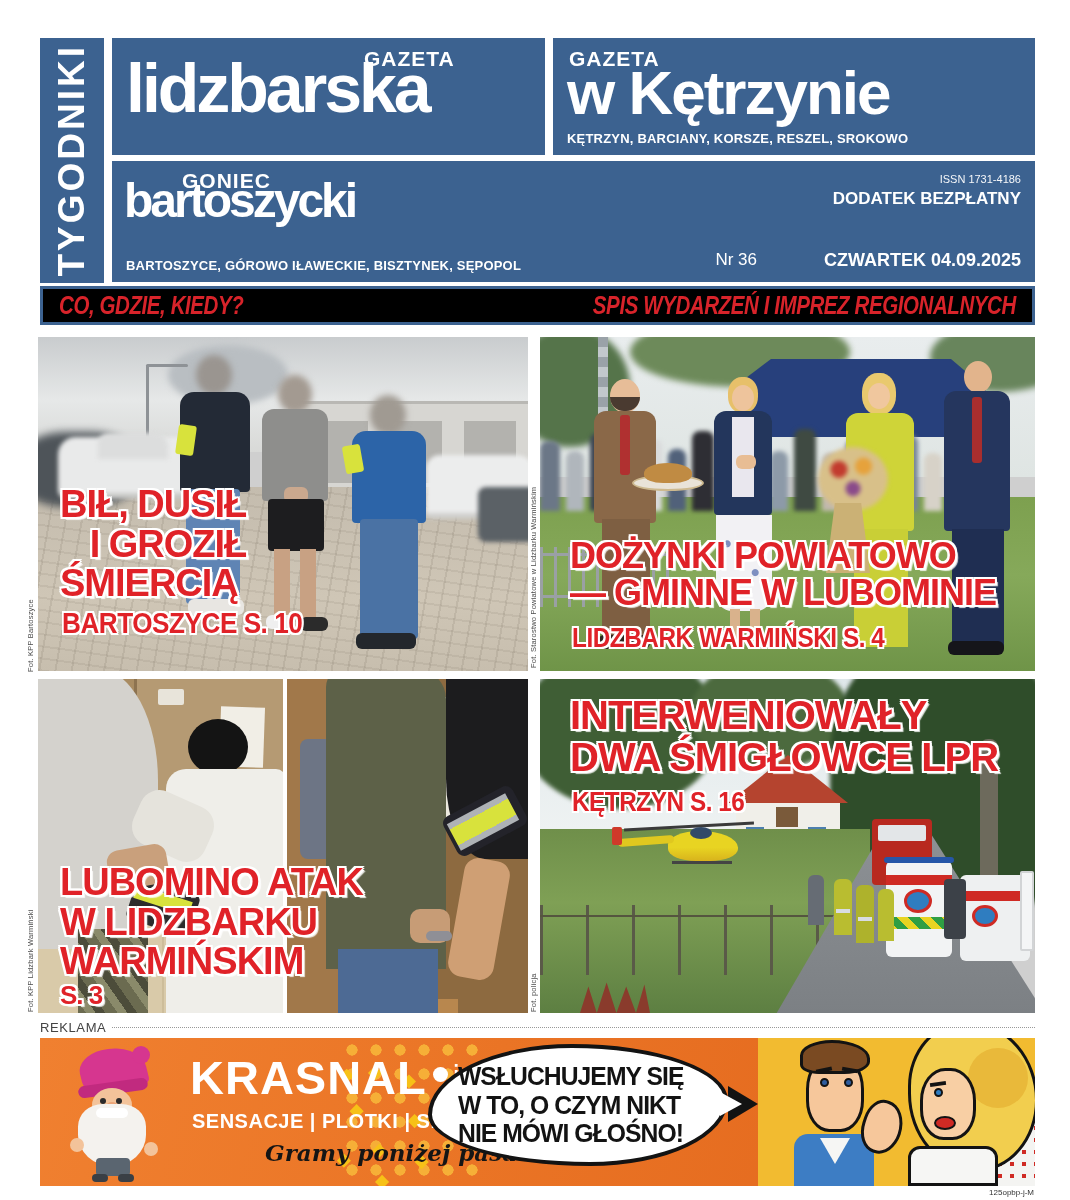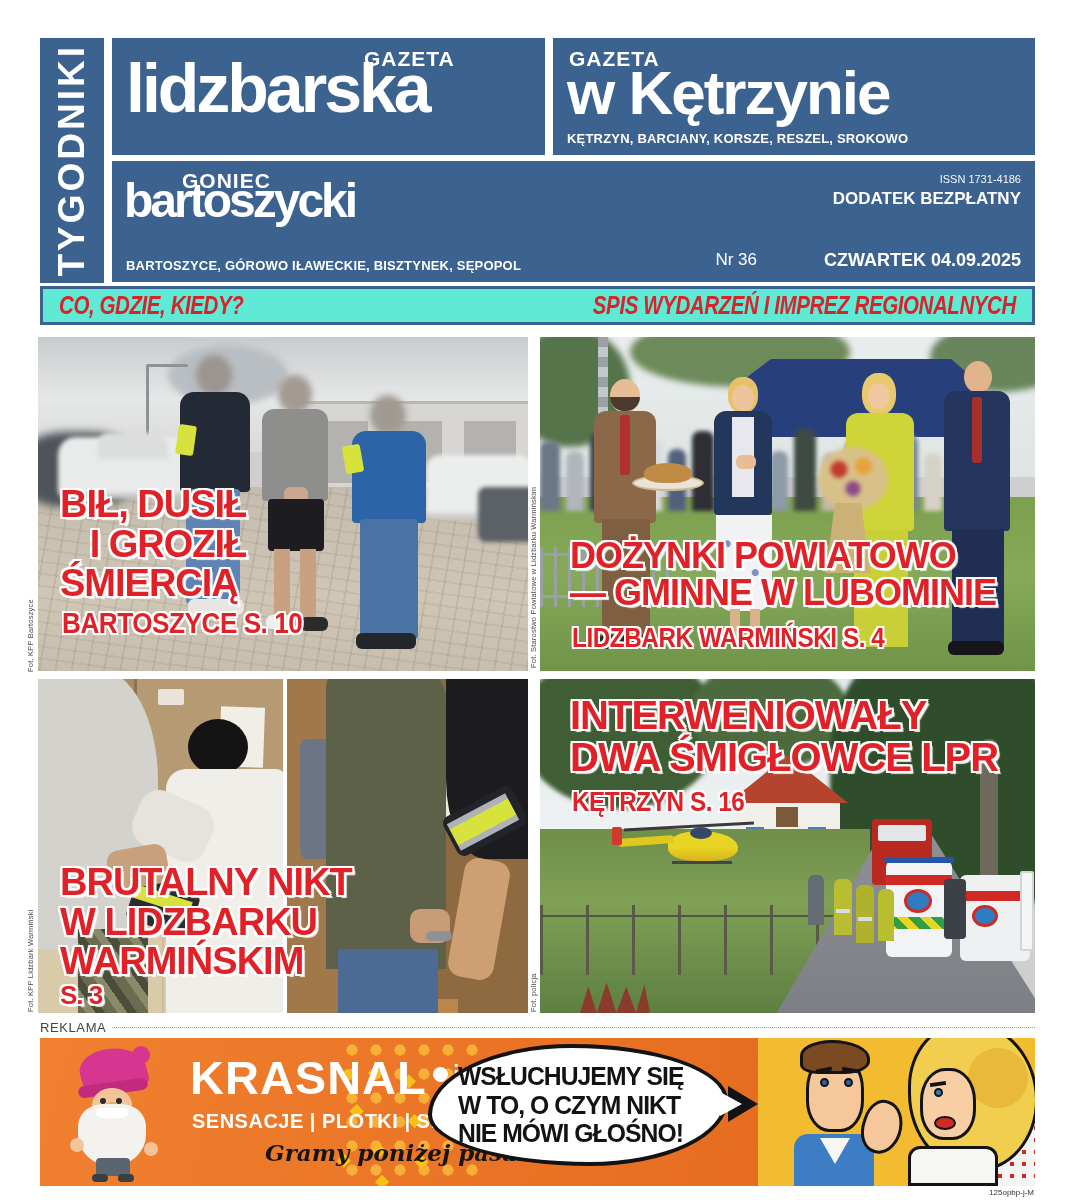--- a/index.html
+++ b/index.html
@@ -22,21 +22,21 @@
     font-size:37px;font-weight:800;letter-spacing:3px;color:#fff;}
   .kicker{position:absolute;font-weight:700;font-size:21px;letter-spacing:1px;}
   .wordmark{position:absolute;font-weight:700;letter-spacing:-3px;line-height:1;}
   .coverage{position:absolute;left:14px;bottom:9px;font-size:13px;font-weight:700;letter-spacing:.2px;}
   .issn{position:absolute;right:14px;top:12px;font-size:11px;font-weight:400;opacity:.95;}
   .freenote{position:absolute;right:14px;top:28px;font-size:17px;font-weight:700;}
   .issue{position:absolute;right:278px;bottom:12px;font-size:17px;font-weight:400;}
   .mh-date{position:absolute;right:14px;bottom:11px;font-size:18px;font-weight:700;}
 
   
-  .banner{position:absolute;left:40px;top:286px;width:995px;height:39px;background:#5eead4;
+  .banner{position:absolute;left:40px;top:286px;width:995px;height:39px;background:#000000;
     border:3px solid var(--blue);display:flex;align-items:center;justify-content:space-between;padding:0 16px;}
   .banner span{color:var(--bannerred);font-weight:700;font-style:italic;font-size:25px;letter-spacing:-.5px;}
   .banner .b-left{transform:scaleX(.82);transform-origin:left center;}
   .banner .b-right{transform:scaleX(.82);transform-origin:right center;}
 
   
   .panel{position:absolute;overflow:hidden;background:#cfcfcf;}
   #p-tl{left:38px;top:337px;width:490px;height:334px;}
   #p-tr{left:540px;top:337px;width:495px;height:334px;}
   #p-bl{left:38px;top:679px;width:490px;height:334px;}
@@ -278,21 +278,21 @@
   <div class="el" style="left:288px;top:-10px;width:120px;height:300px;border-radius:18px 30px 0 0;background:#5d6148;"></div>
   <div class="el" style="left:300px;top:270px;width:100px;height:64px;background:#4d6a94;"></div>
   <div class="el" style="left:372px;top:230px;width:40px;height:34px;border-radius:10px;background:#c79c76;"></div>
   <div class="el" style="left:388px;top:252px;width:26px;height:10px;border-radius:5px;background:#8f8f96;"></div>
   <div class="el" style="left:408px;top:-20px;width:100px;height:200px;border-radius:0 0 0 40%;background:#1c1c1e;"></div>
   <div class="el" style="left:408px;top:120px;width:78px;height:44px;background:#23232a;transform:rotate(-28deg);border-radius:8px;"></div>
   <div class="el" style="left:412px;top:128px;width:66px;height:30px;background:linear-gradient(180deg,#aeb2b6 0 6px,#d8e23c 6px 24px,#aeb2b6 24px);transform:rotate(-28deg);"></div>
   <div class="el" style="left:418px;top:180px;width:46px;height:120px;border-radius:14px;background:#cf9f74;transform:rotate(10deg);"></div>
 
   <div class="hl el" style="left:22px;top:184px;">
-    <span style="font-size:38px;">BRUTALNY NIKT</span>
+    <span style="font-size:38px;">LUBOMINO ATAK</span>
     <span style="font-size:38px;">W LIDZBARKU</span>
     <span style="font-size:38px;">
         <span>WARMIŃSKIM</span> 
         <span class="pgref">S. 3</span>
       </span>
   </div>
 </div>
 <div class="credit" style="left:26px;top:888px;height:124px;">Fot. KPP Lidzbark Warmiński</div>
 
 <div class="panel" id="p-br">

